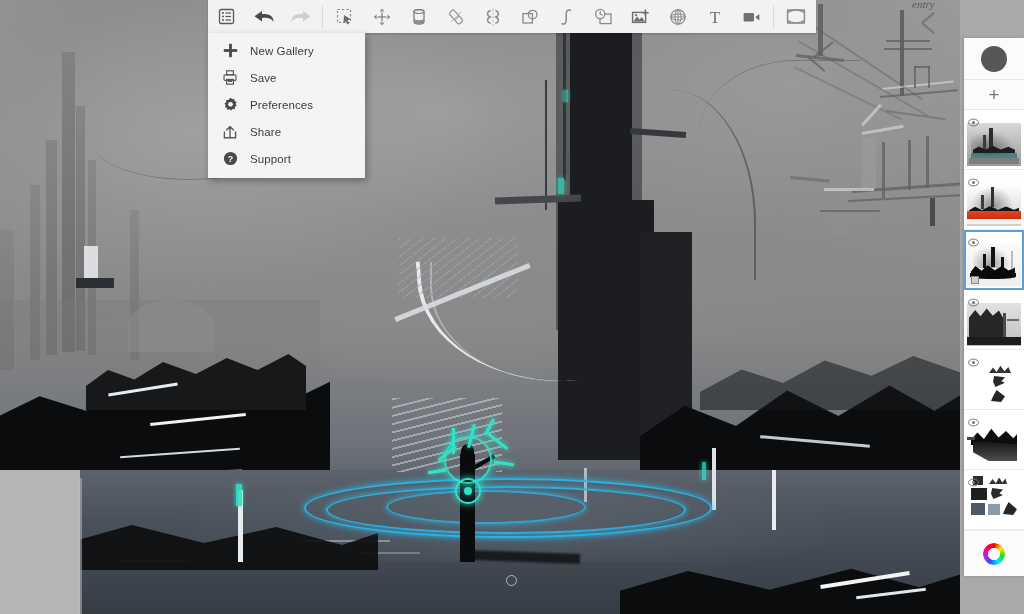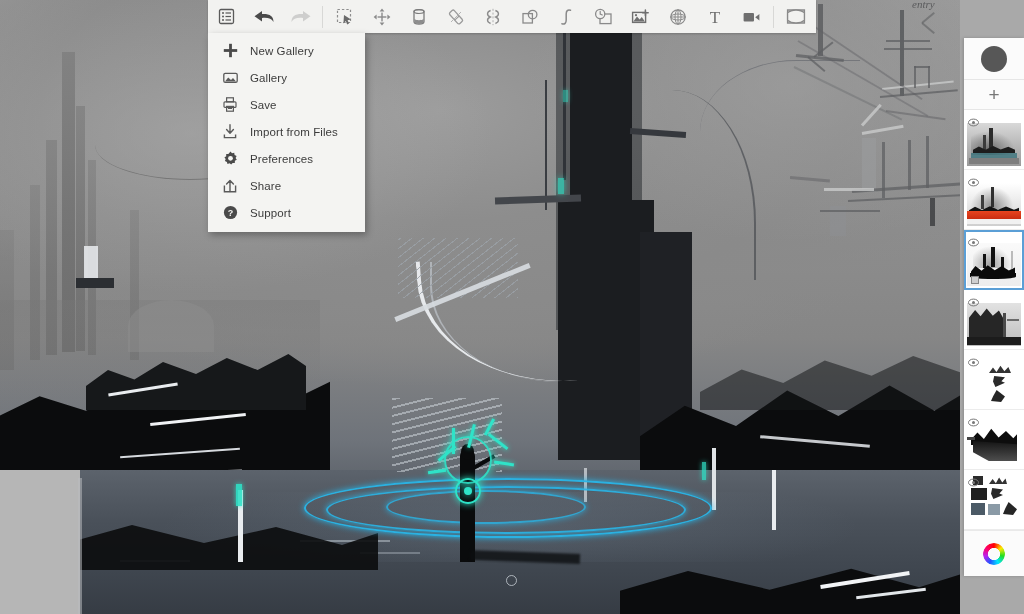--- a/index.html
+++ b/index.html
@@ -368,51 +368,33 @@
     <div class="mi">
       <span class="mi-ic">
         <svg width="15" height="15" viewBox="0 0 15 15">
           <rect x="6.1" y="0.8" width="2.8" height="13.4" fill="#4a4a4a"></rect>
           <rect x="0.8" y="6.1" width="13.4" height="2.8" fill="#4a4a4a"></rect>
         </svg>
       </span>
       <span class="mi-lb">New Gallery</span>
     </div>
 
-    <div class="mi">
-      <span class="mi-ic">
-        <svg width="15" height="13" viewBox="0 0 15 13">
-          <rect x="0.8" y="2.4" width="13.4" height="9" rx="1.4" fill="none" stroke="#5a5a5a" stroke-width="1.3"></rect>
-          <path d="M2 10.6 L5.2 6.4 L8 9 L10 7 L13 10.6 Z" fill="#5a5a5a"></path>
-        </svg>
-      </span>
-      <span class="mi-lb">Gallery</span>
-    </div>
 
     <div class="mi">
       <span class="mi-ic">
         <svg width="14" height="15" viewBox="0 0 14 15">
           <rect x="3.6" y="0.8" width="6.8" height="4" fill="none" stroke="#5a5a5a" stroke-width="1.2"></rect>
           <rect x="1" y="4.8" width="12" height="5.6" rx="1" fill="none" stroke="#5a5a5a" stroke-width="1.2"></rect>
           <rect x="3.6" y="9.4" width="6.8" height="4.8" fill="none" stroke="#5a5a5a" stroke-width="1.2"></rect>
           <rect x="5" y="11" width="4" height="1" fill="#5a5a5a"></rect>
         </svg>
       </span>
       <span class="mi-lb">Save</span>
     </div>
 
-    <div class="mi">
-      <span class="mi-ic">
-        <svg width="14" height="15" viewBox="0 0 14 15">
-          <path d="M7 0.8 L7 8.6 M3.6 5.6 L7 9.2 L10.4 5.6" fill="none" stroke="#5a5a5a" stroke-width="1.4" stroke-linecap="round" stroke-linejoin="round"></path>
-          <path d="M1.4 10.6 L1.4 13.6 L12.6 13.6 L12.6 10.6" fill="none" stroke="#5a5a5a" stroke-width="1.4"></path>
-        </svg>
-      </span>
-      <span class="mi-lb">Import from Files</span>
-    </div>
 
     <div class="mi">
       <span class="mi-ic">
         <svg width="15" height="15" viewBox="0 0 15 15">
           <path d="M7.5 0.6 L9 2.2 L11.2 1.7 L11.6 3.9 L13.6 4.9 L12.6 6.9 L13.8 8.7 L11.9 9.8 L11.8 12 L9.6 11.9 L8.2 13.6 L6.6 12.2 L4.5 13 L3.9 10.9 L1.9 10.1 L2.7 8.1 L1.4 6.4 L3.2 5.2 L3.2 3 L5.4 3.1 Z" fill="#4a4a4a"></path>
           <circle cx="7.5" cy="7.3" r="2.4" fill="#f4f4f2"></circle>
         </svg>
       </span>
       <span class="mi-lb">Preferences</span>
     </div>

